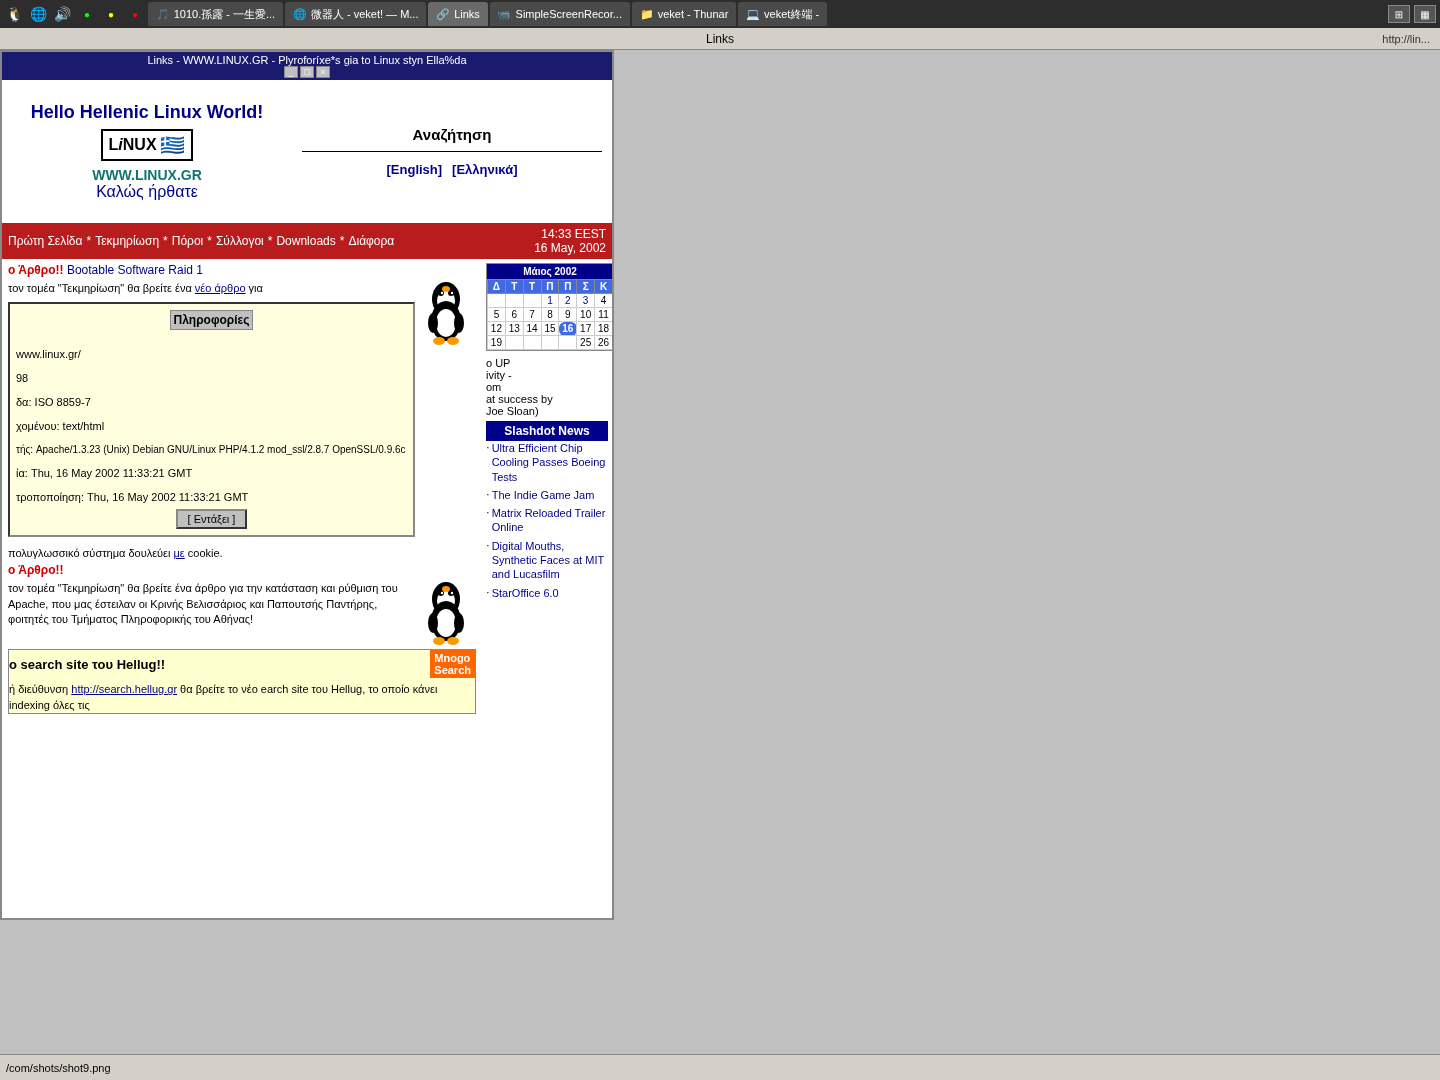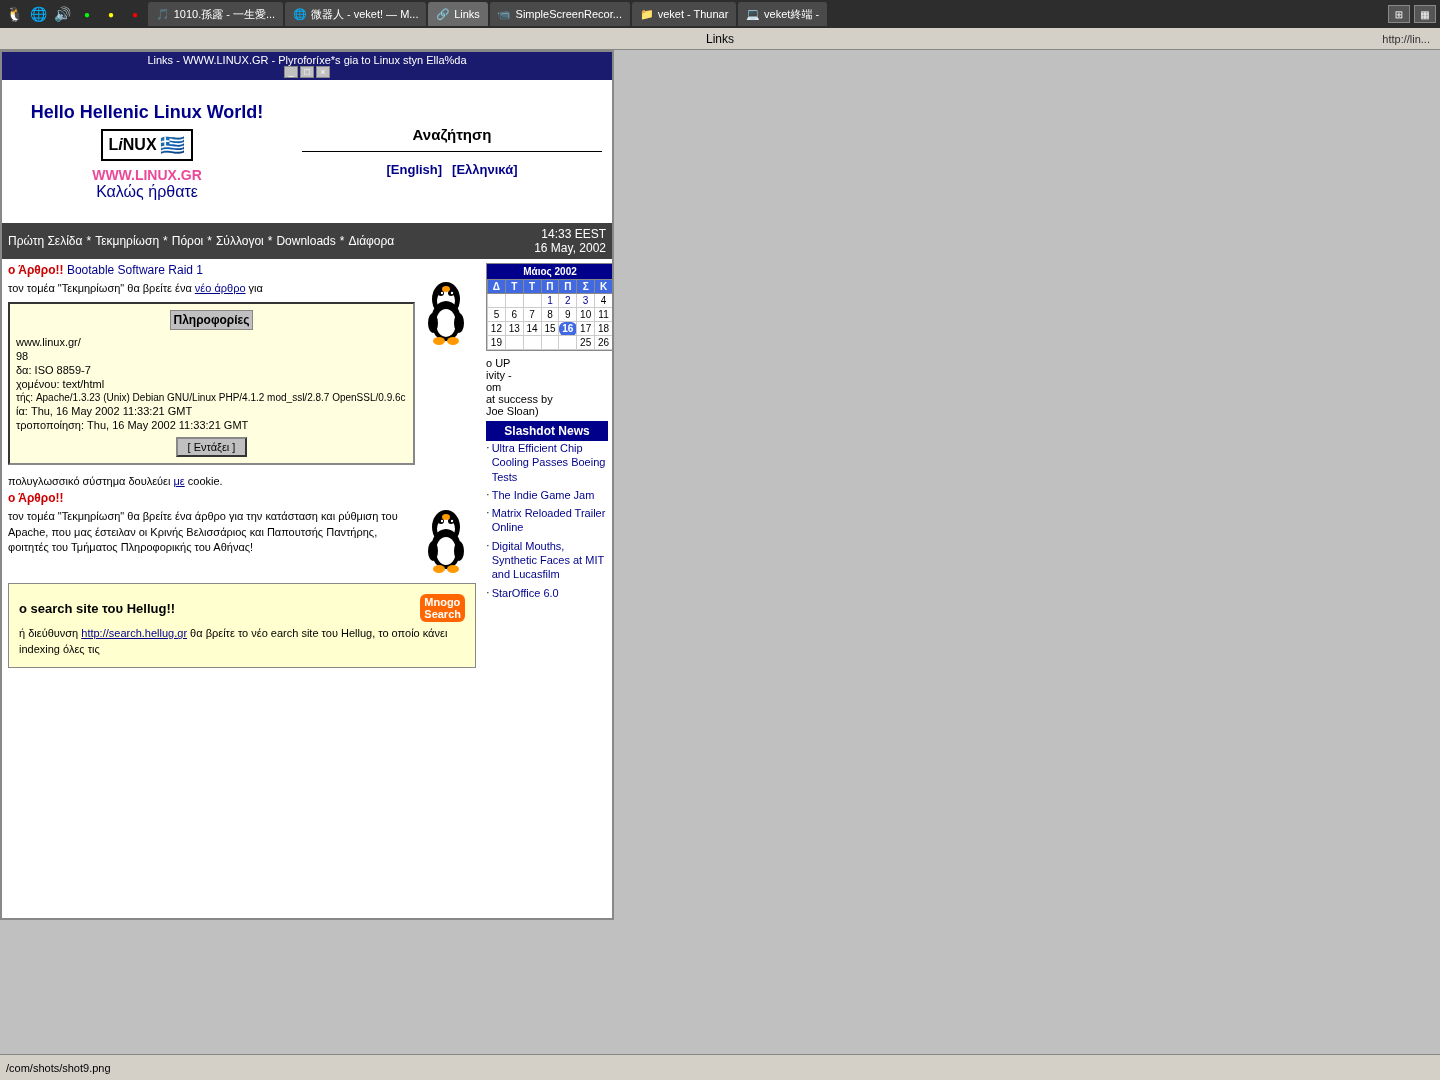--- a/index.html
+++ b/index.html
@@ -142,21 +142,21 @@
     }
     .linux-logo {
       color: #000;
       font-weight: bold;
       font-size: 16px;
     }
     .greek-flag {
       font-size: 20px; margin-left: 4px;
     }
     .site-logo-area .domain {
-      color: #ec4899;
+      color: #0f766e;
       font-size: 14px;
       font-weight: bold;
     }
     .site-logo-area .welcome {
       color: #00008b;
       font-size: 16px;
     }
     .search-area {
       flex: 1;
       padding: 10px;
@@ -177,21 +177,21 @@
       display: flex; gap: 10px;
     }
     .lang-link {
       color: #00008b;
       font-size: 13px;
       text-decoration: none;
     }
 
     
     .nav-bar {
-      background: #404040;
+      background: #b91c1c;
       color: #fff;
       padding: 4px 6px;
       font-size: 12px;
       display: flex;
       justify-content: space-between;
       align-items: center;
     }
     .nav-items {
       display: flex; gap: 4px; flex-wrap: wrap;
     }
@@ -247,21 +247,21 @@
     .info-popup-title {
       text-align: center;
       font-size: 12px;
       font-weight: bold;
       margin-bottom: 6px;
       border: 1px solid #888;
       padding: 2px;
       display: inline-block;
       background: #c0c0c0;
     }
-    .info-row { margin-bottom: 2px; }
+    .info-row { margin-bottom: 2px; margin-top: 12px; }
     .info-btn {
       display: inline-block;
       border: 2px outset #888;
       background: #c0c0c0;
       padding: 2px 10px;
       font-size: 11px;
       cursor: pointer;
       margin-top: 4px;
     }
 
@@ -327,31 +327,29 @@
     .slashdot-link {
       color: #00008b;
       text-decoration: none;
       line-height: 1.3;
     }
 
     
     .search-site-box {
       border: 1px solid #888;
       background: #ffffd0;
-      padding: 10px;
-      margin-top: 6px;
+      padding: 0;
     }
     .mnogo-logo {
       float: right;
       background: #ff6600;
       color: #fff;
       font-size: 11px;
       padding: 2px 4px;
       font-weight: bold;
-      border-radius: 6px;
     }
 
     
     .cookie-notice {
       font-size: 11px;
       padding: 4px 0;
       color: #000;
     }
     .cookie-link { color: #00008b; }
 

